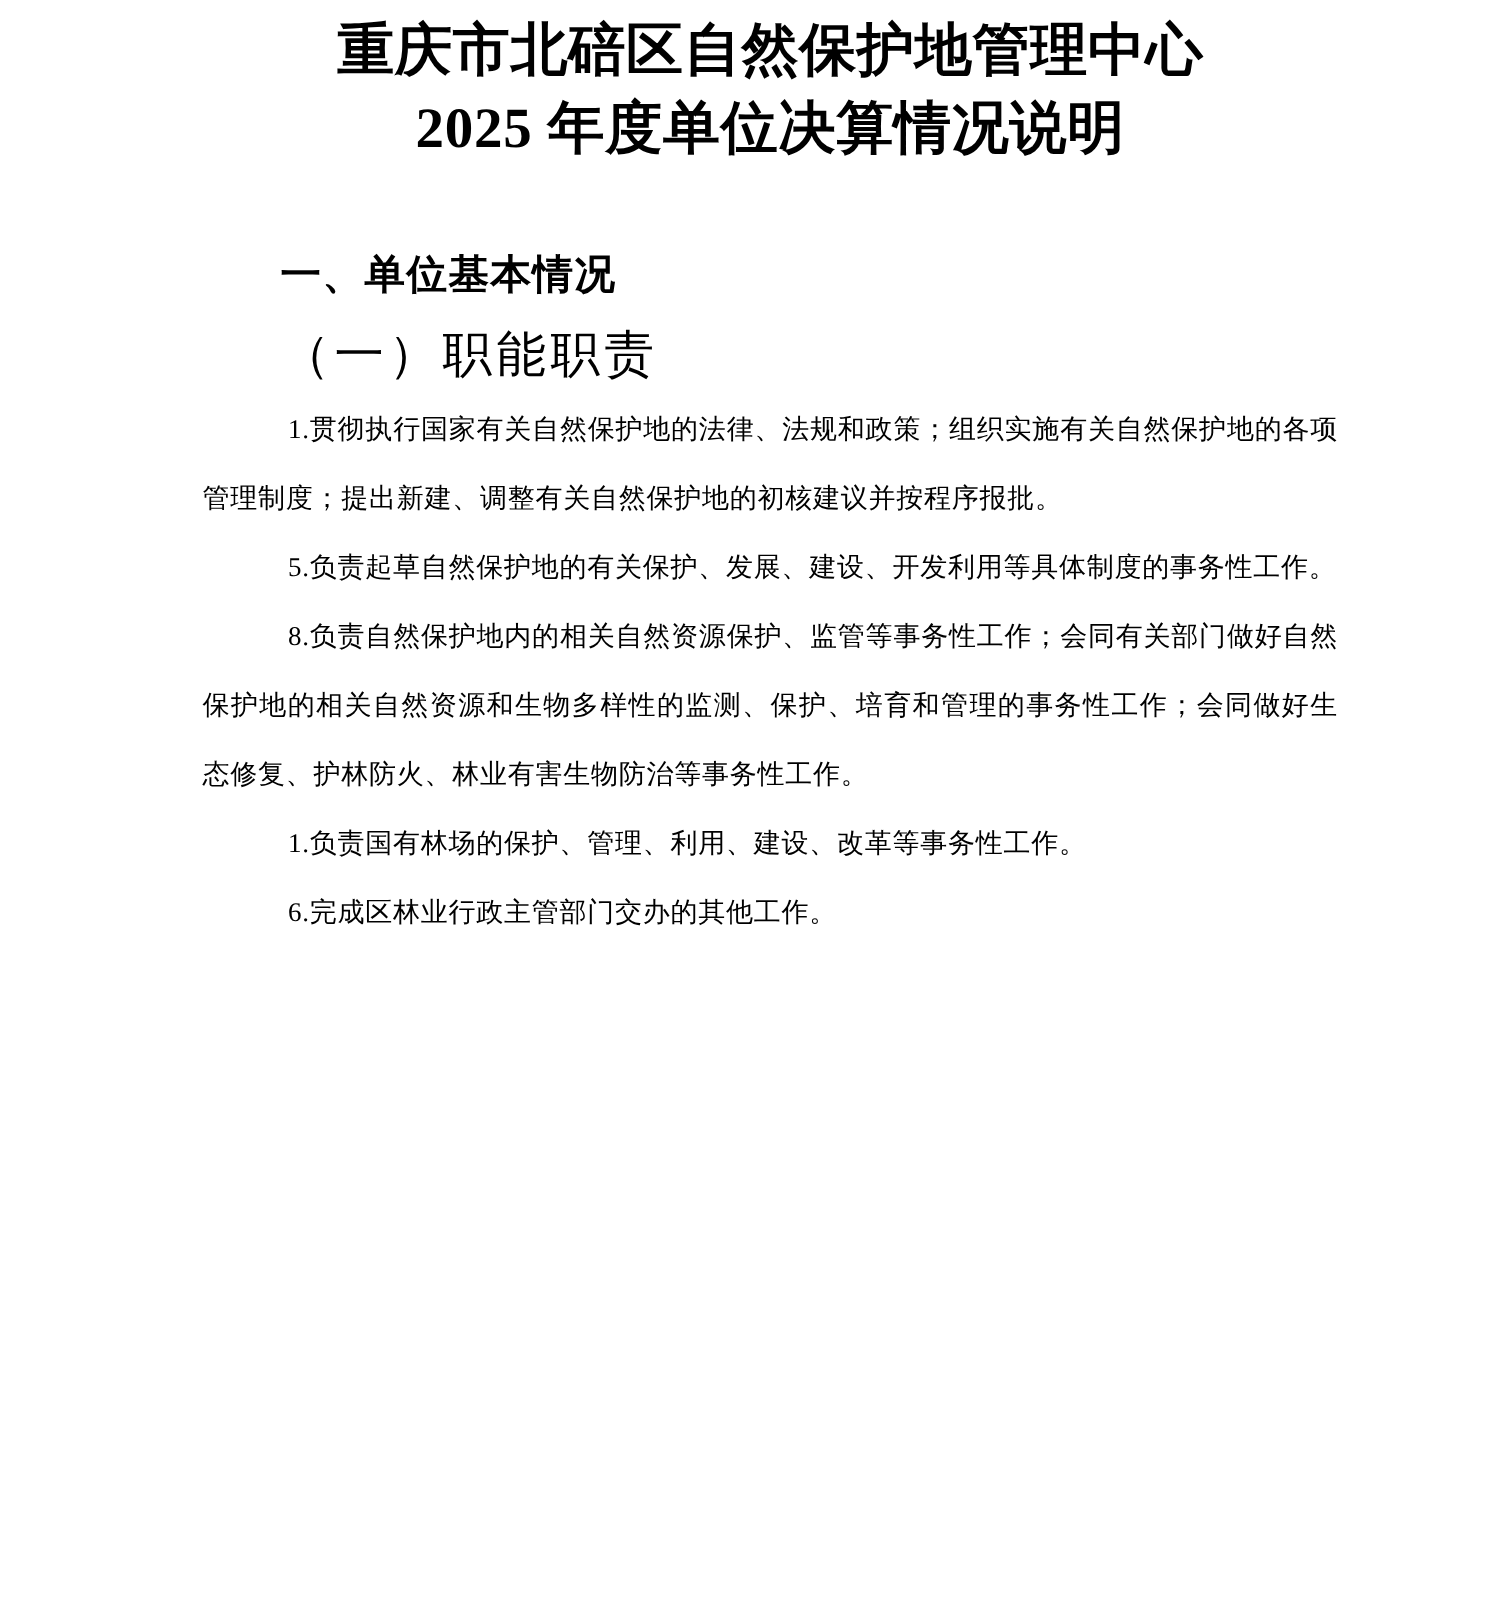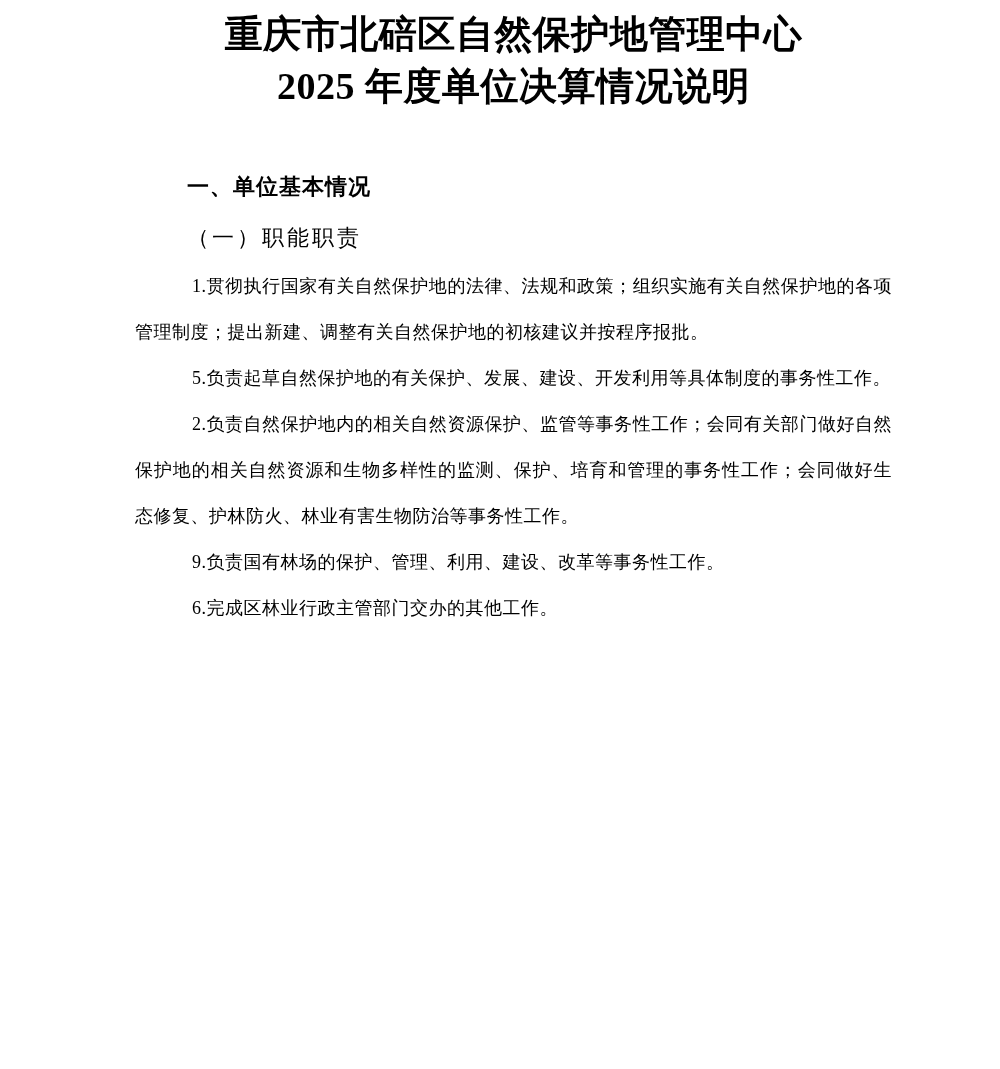--- a/index.html
+++ b/index.html
@@ -20,30 +20,30 @@
   }
   .title-line {
     text-align: center;
     font-weight: bold;
     font-size: 38px;
     line-height: 52px;
     letter-spacing: 0.5px;
     white-space: nowrap;
   }
   .section-heading {
-    font-family: Liberation Sans, sans-serif;
+    font-family: Liberation Mono, monospace;
     font-weight: bold;
-    font-size: 22px;
+    font-size: 27px;
     line-height: 51px;
     margin-top: 49px;
     text-indent: 52px;
     letter-spacing: 1px;
   }
   .subsection-heading {
-    font-size: 22px;
+    font-size: 33px;
     line-height: 51px;
     text-indent: 52px;
     letter-spacing: 3px;
   }
   .para {
     font-size: 18px;
     line-height: 46px;
     text-indent: 57px;
     text-align: justify;
     text-justify: inter-character;
@@ -61,20 +61,20 @@
   </div>
 
   <div class="section-heading">一、单位基本情况</div>
 
   <div class="subsection-heading">（一）职能职责</div>
 
   <div class="para">1.贯彻执行国家有关自然保护地的法律、法规和政策；组织实施有关自然保护地的各项管理制度；提出新建、调整有关自然保护地的初核建议并按程序报批。</div>
 
   <div class="para">5.负责起草自然保护地的有关保护、发展、建设、开发利用等具体制度的事务性工作。</div>
 
-  <div class="para">2.负责自然保护地内的相关自然资源保护、监管等事务性工作；会同有关部门做好自然保护地的相关自然资源和生物多样性的监测、保护、培育和管理的事务性工作；会同做好生态修复、护林防火、林业有害生物防治等事务性工作。</div>
+  <div class="para">8.负责自然保护地内的相关自然资源保护、监管等事务性工作；会同有关部门做好自然保护地的相关自然资源和生物多样性的监测、保护、培育和管理的事务性工作；会同做好生态修复、护林防火、林业有害生物防治等事务性工作。</div>
 
 
-  <div class="para">9.负责国有林场的保护、管理、利用、建设、改革等事务性工作。</div>
+  <div class="para">1.负责国有林场的保护、管理、利用、建设、改革等事务性工作。</div>
 
   <div class="para">6.完成区林业行政主管部门交办的其他工作。</div>
 
 </div>
 
 </body></html>

